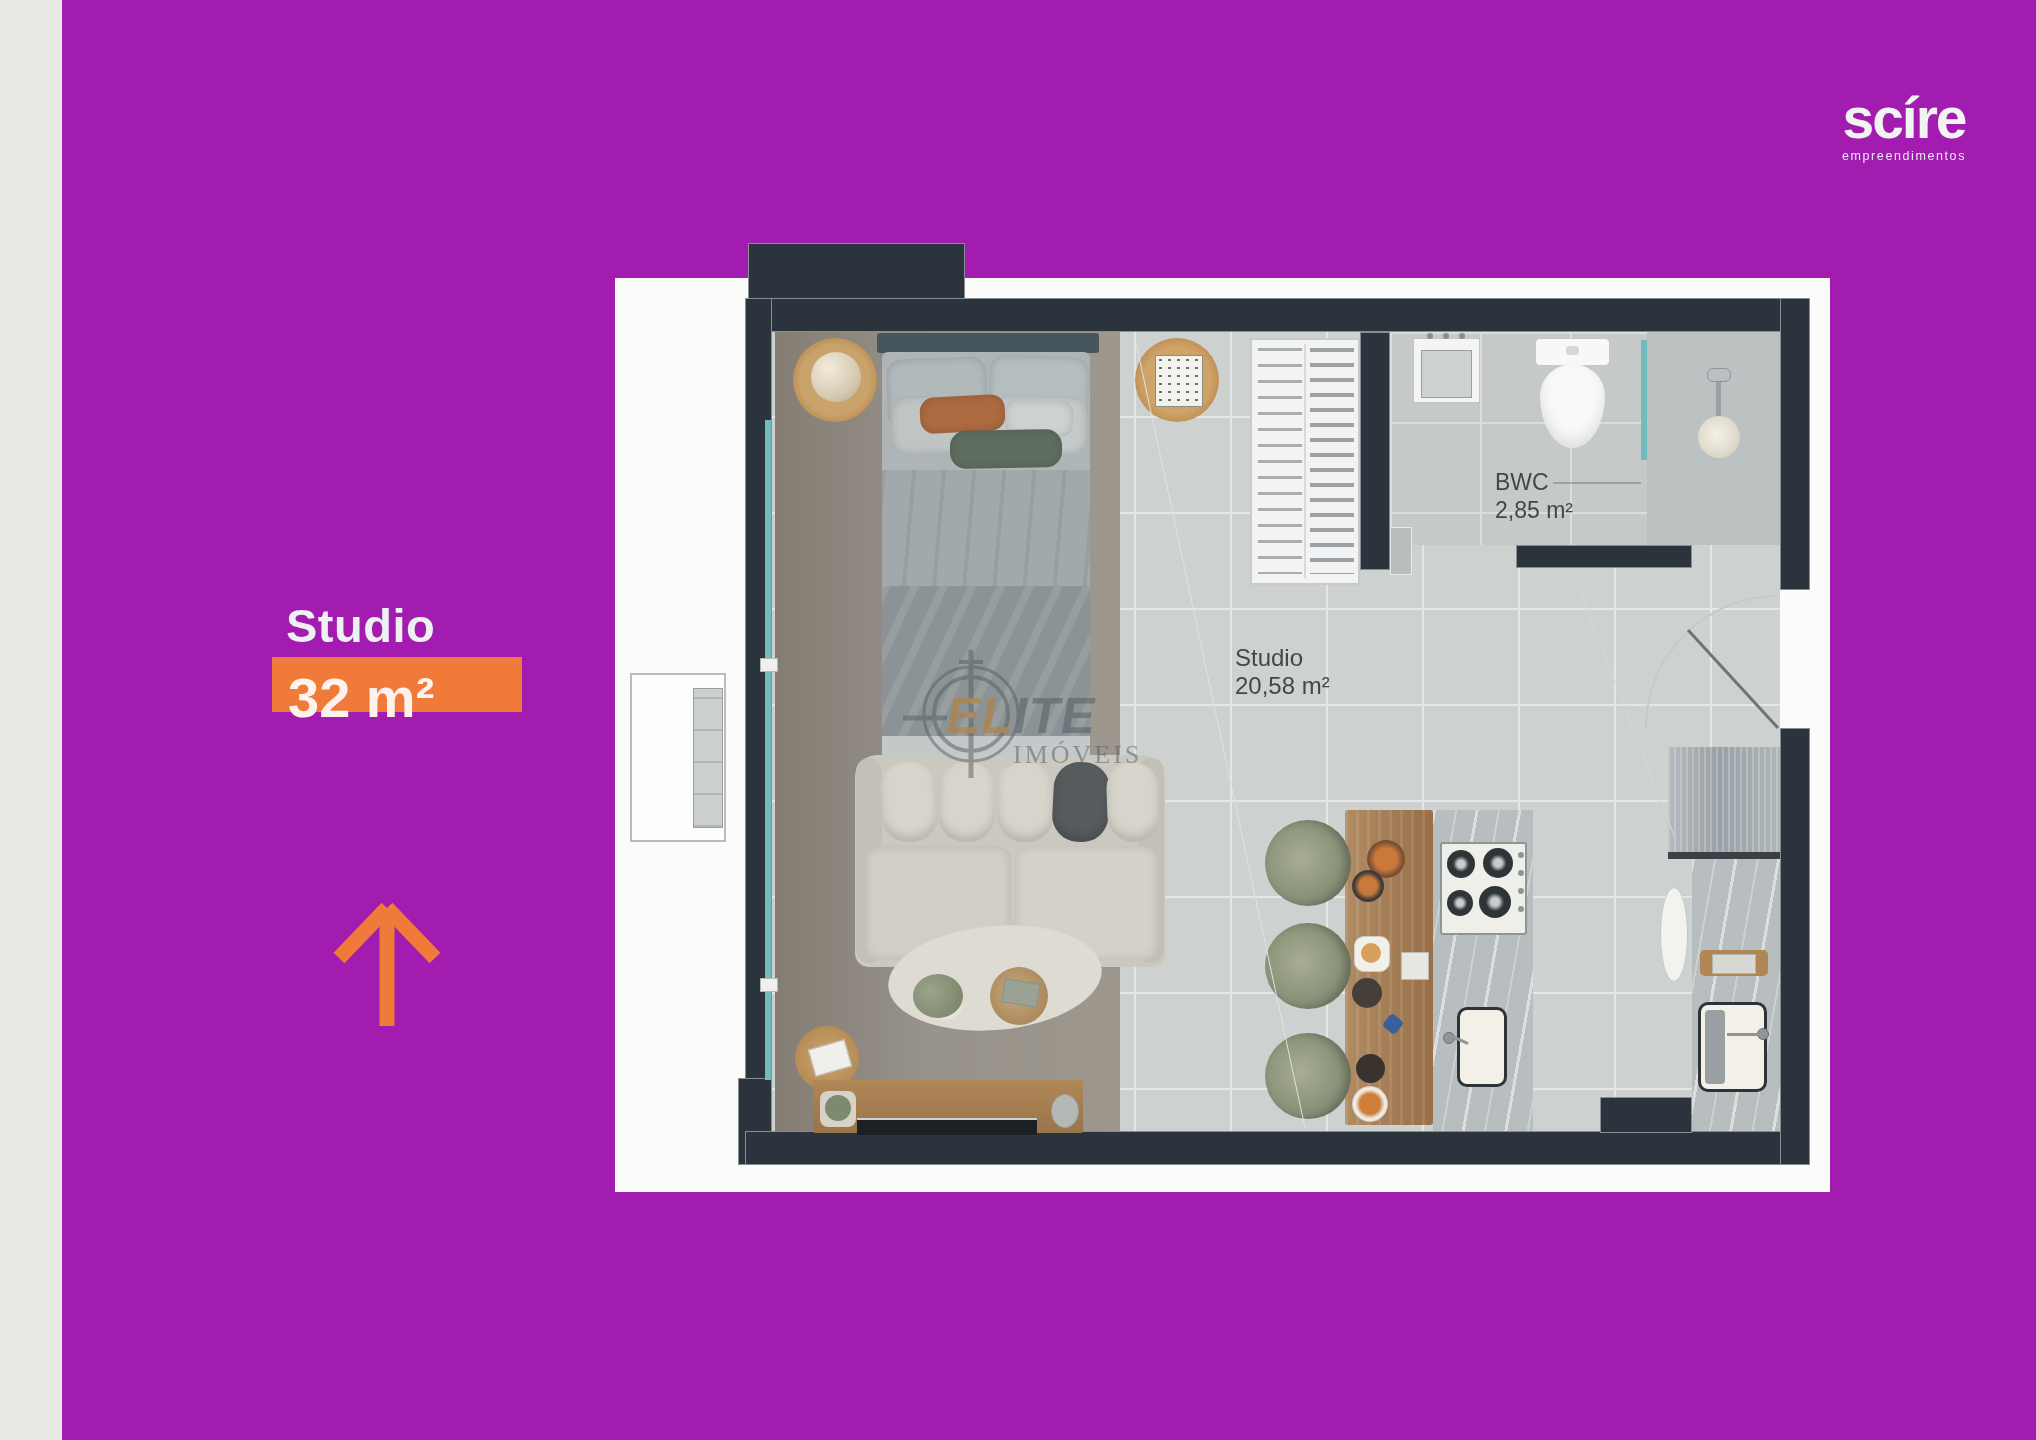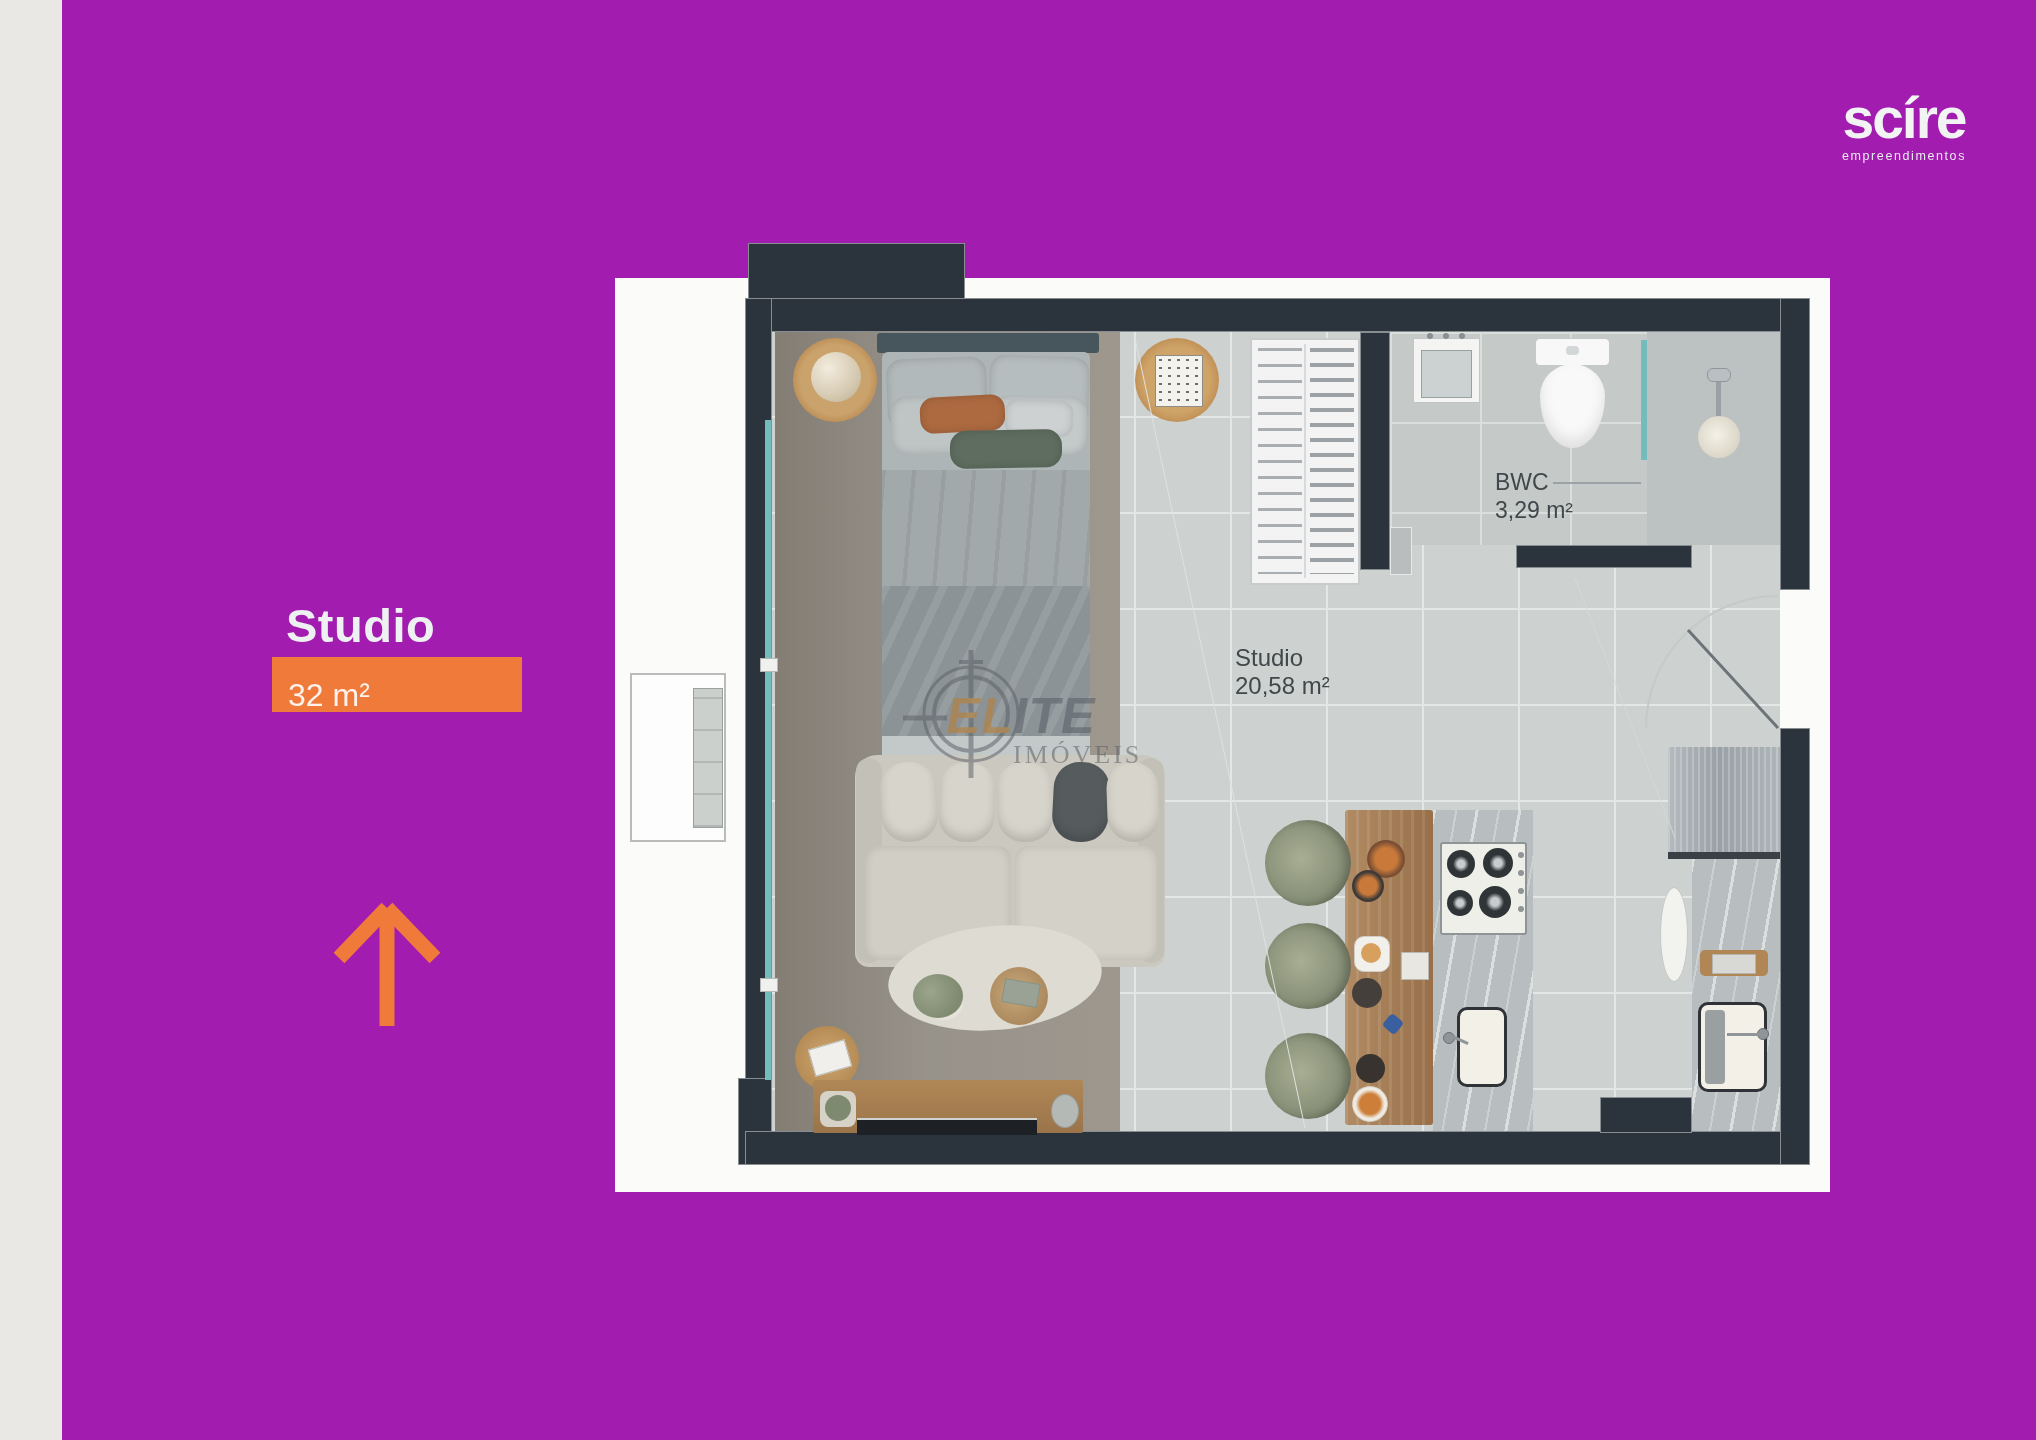--- a/index.html
+++ b/index.html
@@ -11,21 +11,21 @@
   .side-strip{left:0;top:0;width:62px;height:1440px;background:#e9e8e5;}
 
   
   .logo{left:1824px;top:88px;width:160px;text-align:center;color:#f2f4f4;}
   .logo-name{font-size:57px;font-weight:700;letter-spacing:-2px;line-height:60px;}
   .logo-tagline{font-size:12.5px;letter-spacing:1.6px;margin-top:1px;color:#e7ebec;}
 
   
   .unit-title{left:286px;top:598px;font-size:47px;font-weight:700;color:#eef1f2;letter-spacing:.5px;}
   .unit-area-box{left:272px;top:657px;width:250px;height:55px;background:#f07a3a;}
-  .unit-area-text{margin:20px 0 0 16px;font-size:32px;color:#fdf3ec;font-weight:400;}
+  .unit-area-text{margin:8px 0 0 16px;font-size:56px;color:#fdf3ec;font-weight:700;}
 
   
   .north-arrow{left:330px;top:894px;}
 
   
   .plan{left:615px;top:278px;width:1215px;height:914px;background:#fbfbfa;}
 
   
   .floor-tile{left:157px;top:54px;width:1008px;height:799px;background-color:#cdd1d0;
     background-image:linear-gradient(to right,#e4e7e6 2px,transparent 2px),
@@ -359,21 +359,21 @@
     <svg class="abs" style="left:0;top:0;" width="1215" height="914" viewBox="0 0 1215 914">
       <path d="M 1163 318 A 132 132 0 0 0 1031 450" fill="none" stroke="#c5cac9" stroke-width="2"></path>
       <line x1="1163" y1="450" x2="1073" y2="352" stroke="#6d7478" stroke-width="3"></line>
       <line x1="938" y1="205" x2="1026" y2="205" stroke="#8d9397" stroke-width="1.5"></line>
       <line x1="520" y1="60" x2="690" y2="850" stroke="#dfe2e1" stroke-width="1"></line>
       <line x1="960" y1="300" x2="1060" y2="560" stroke="#d4d8d7" stroke-width="1"></line>
     </svg>
 
     <div class="abs room-label label-bwc">
       <div class="rl-name">BWC</div>
-      <div class="rl-area">3,29 m²</div>
+      <div class="rl-area">2,85 m²</div>
     </div>
     <div class="abs room-label label-studio">
       <div class="rl-name">Studio</div>
       <div class="rl-area">20,58 m²</div>
     </div>
 
     <div class="abs watermark">
       <svg width="180" height="160" viewBox="0 0 180 160" style="position:absolute;left:0;top:0;">
         <circle cx="86" cy="76" r="47" fill="none" stroke="#5b6066" stroke-width="3"></circle>
         <circle cx="86" cy="76" r="37" fill="none" stroke="#5b6066" stroke-width="4"></circle>

